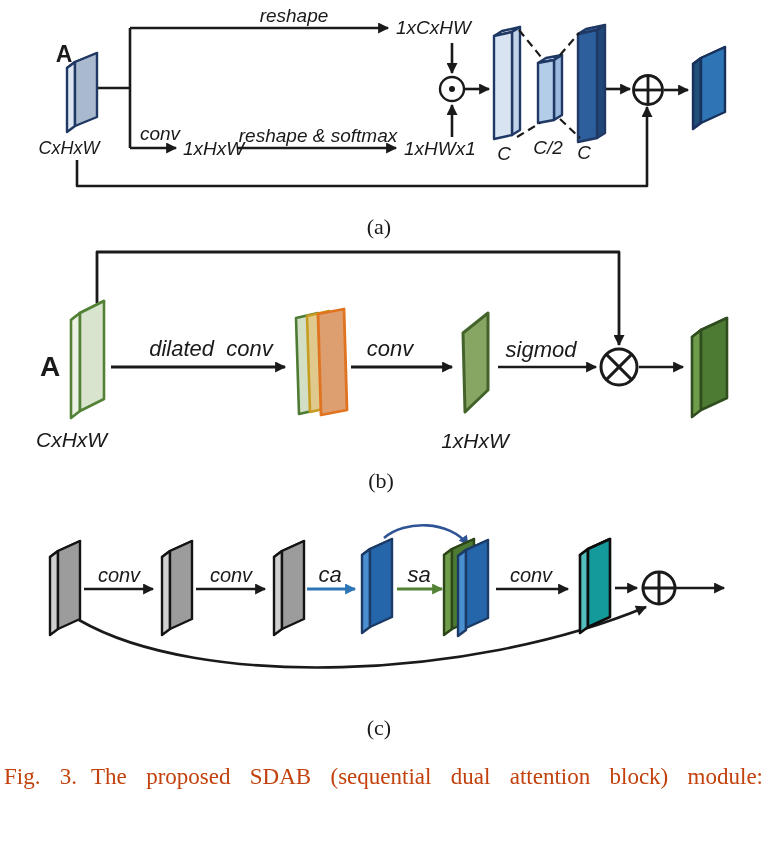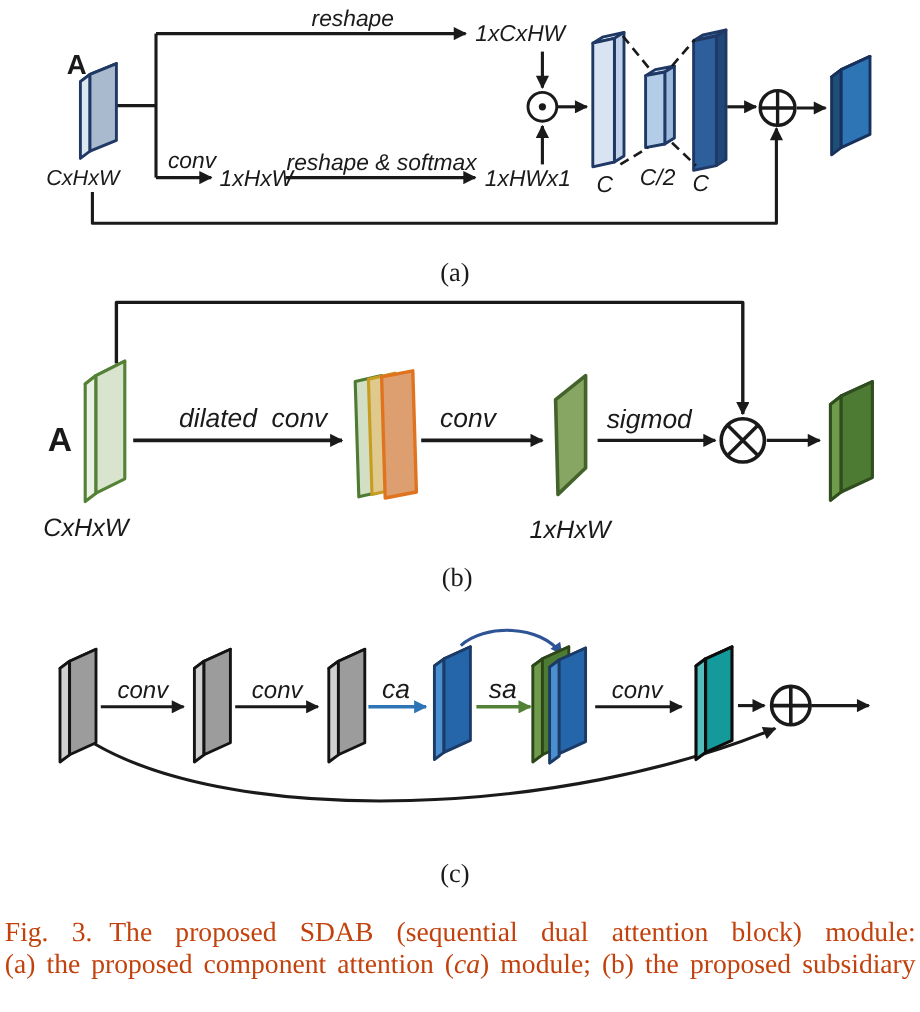--- a/index.html
+++ b/index.html
@@ -218,16 +218,15 @@
     <text x="231" y="582" text-anchor="middle" class="lbl-it" font-size="20">conv</text>
     <text x="330" y="582" text-anchor="middle" class="lbl-it" font-size="22" fill="#2e75b6">ca</text>
     <text x="419" y="582" text-anchor="middle" class="lbl-it" font-size="22" fill="#538135">sa</text>
     <text x="531" y="582" text-anchor="middle" class="lbl-it" font-size="20">conv</text>
     <text x="379" y="735" text-anchor="middle" class="lbl-serif" font-size="22">(c)</text>
   </g>
 </svg>
 
 <div class="caption">
   <div class="cap-line cap-just"><span>Fig. 3.</span><span class="cap-gap"></span><span>The proposed SDAB (sequential dual attention block) module:</span></div>
-  <div class="cap-line cap-just"><span>(a) the proposed component attention (</span><span class="cap-it">ca</span><span>) module; (b) the proposed subsidiary</span></div>
 </div>
 
 </div>
 
 </body></html>

